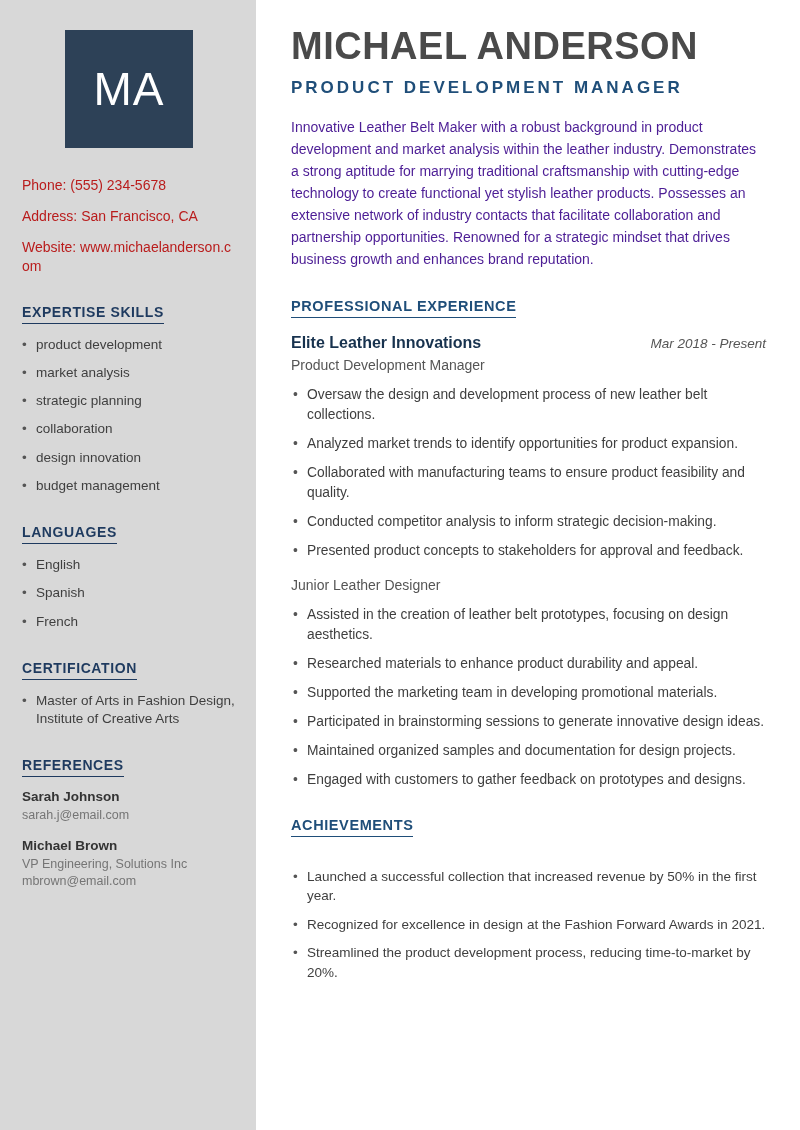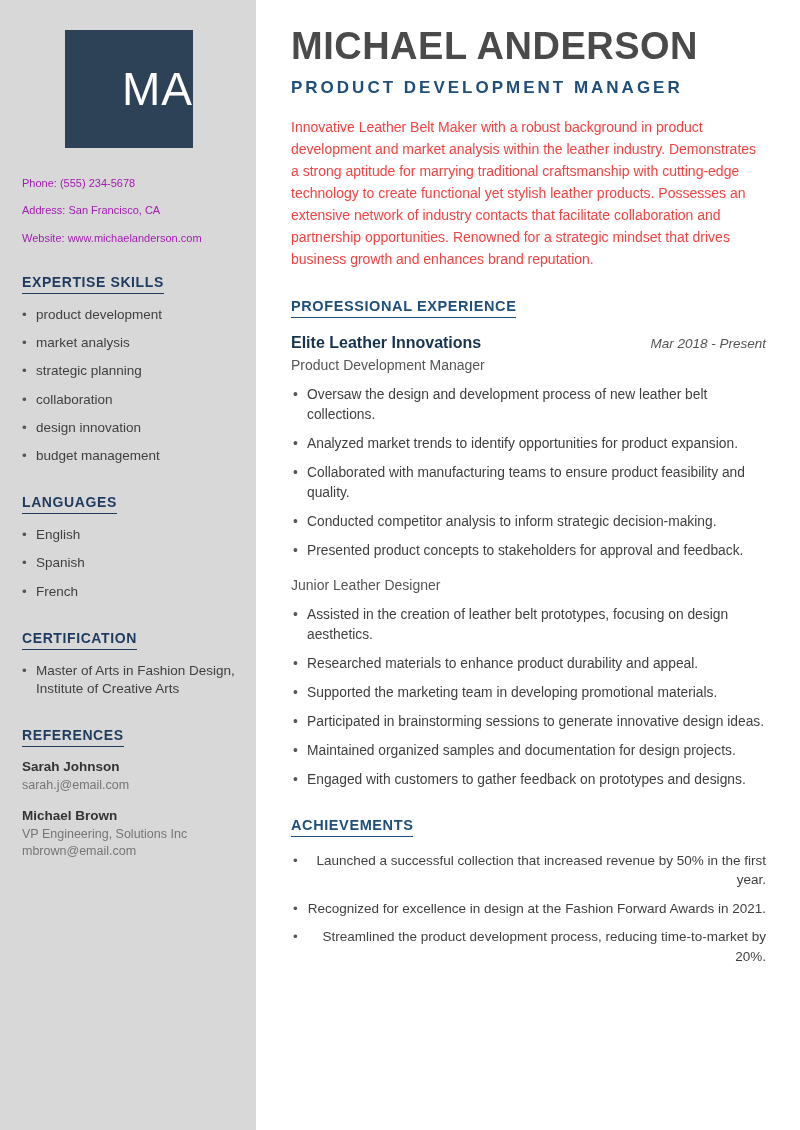--- a/index.html
+++ b/index.html
@@ -23,32 +23,32 @@
     padding: 30px 20px 30px 22px;
     flex-shrink: 0;
   }
   .monogram {
     width: 128px;
     height: 118px;
     background: #2d4157;
     margin: 0 auto 28px auto;
     display: flex;
     align-items: center;
-    justify-content: flex-end;
+    justify-content: center;
   }
   .monogram span {
     color: #ffffff;
     font-size: 46px;
     font-weight: 400;
     letter-spacing: 1px;
   }
   .contact-list { list-style: none; }
   .contact-list li {
-    font-size: 11px;
-    color: #a21caf;
+    font-size: 14px;
+    color: #b91c1c;
     margin-bottom: 13px;
     line-height: 1.3;
     word-break: break-all;
   }
   .side-section { margin-top: 28px; }
   .side-heading {
     display: inline-block;
     color: #1e3a5f;
     font-size: 14px;
     font-weight: bold;
@@ -102,21 +102,21 @@
   .job-title {
     margin-top: 10px;
     color: #1f4e79;
     font-size: 17px;
     font-weight: 600;
     letter-spacing: 3px;
   }
   .summary {
     margin-top: 18px;
     font-size: 14px;
-    color: #ef4444;
+    color: #4c1d95;
     line-height: 1.58;
   }
   .main-heading {
     display: inline-block;
     color: #1f4e79;
     font-size: 14.5px;
     font-weight: bold;
     letter-spacing: 0.6px;
     border-bottom: 1.5px solid #1f4e79;
     padding-bottom: 3px;
@@ -154,21 +154,21 @@
     position: relative;
     margin-bottom: 9px;
     line-height: 1.45;
   }
   .bullet-list li::before {
     content: "•";
     position: absolute;
     left: 2px;
     color: #555555;
   }
-  .ach-list { margin-top: 14px; text-align: right; }
+  .ach-list { margin-top: 30px; }
   .ach-list li { font-size: 13.5px; }
 </style>
 </head>
 <body>
 
 <div class="page">
 
   <aside class="sidebar">
     <div class="monogram">
       <span>MA</span>

